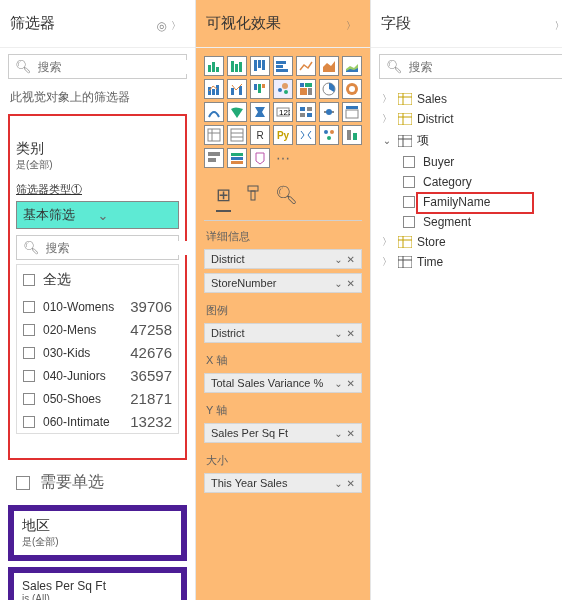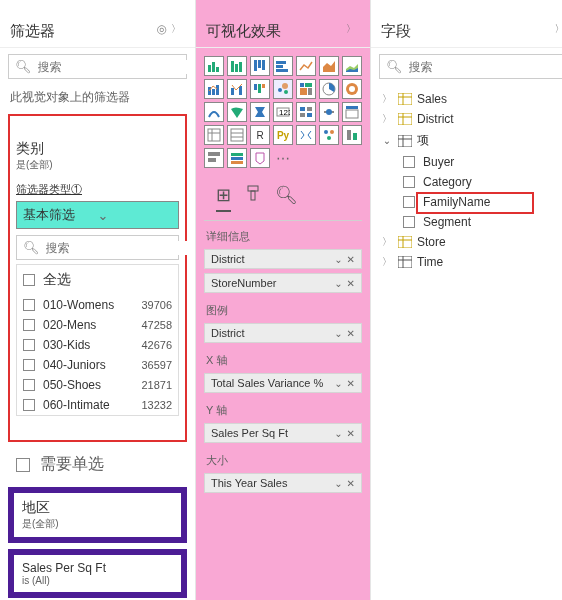--- a/index.html
+++ b/index.html
@@ -1,21 +1,21 @@
 <!DOCTYPE html>
 <html><head>
 <meta charset="utf-8">
 <style>
   * { box-sizing: border-box; margin: 0; padding: 0; font-family: "Segoe UI", sans-serif; }
   body { width: 562px; height: 600px; display: flex; background: #fff; font-size: 12px; color: #333; overflow: hidden; }
   .pane { border-right: 1px solid #e5e5e5; display: flex; flex-direction: column; }
   .filters { width: 196px; }
-  .viz { width: 180px; background: #f9a8d4; }
+  .viz { width: 180px; background: #fdba74; }
   .fields { flex: 1; }
-  .pane-header { display: flex; align-items: flex-start; padding: 6px 10px; border-bottom: 1px solid #eee; margin-top: 16px; }
+  .pane-header { display: flex; align-items: flex-end; padding: 14px 10px; border-bottom: 1px solid #eee; }
   .pane-header h2 { font-size: 15px; font-weight: 400; flex: 1; }
   .icon { display: inline-flex; align-items: center; justify-content: center; }
   .chev { color: #666; font-size: 10px; padding: 0 4px; }
   .searchbox { margin: 6px 8px; border: 1px solid #ccc; display: flex; align-items: center; padding: 4px 6px; background: #fff; }
   .searchbox input { border: none; outline: none; flex: 1; font-size: 12px; color: #4d7c0f; }
   .mag { color: #888; margin-right: 6px; font-size: 13px; }
   .scope-label { font-size: 12px; color: #606060; padding: 4px 10px 8px; }
   .filters-body { padding: 0 8px; overflow-y: auto; flex: 1; }
   .filters-body::-webkit-scrollbar { width: 6px; }
   .filters-body::-webkit-scrollbar-thumb { background: #ccc; }
@@ -28,21 +28,21 @@
   .dropdown { border: 1px solid #888; background: #5eead4; padding: 4px 6px; display: flex; align-items: center; margin-bottom: 6px; }
   .dropdown span { flex: 1; font-size: 13px; }
   .searchbox.inner { margin: 0 0 4px 0; }
   .values { border: 1px solid #ddd; background: #fff; }
   .values-scroll { max-height: 140px; overflow-y: auto; }
   .values-scroll::-webkit-scrollbar { width: 6px; }
   .values-scroll::-webkit-scrollbar-thumb { background: #ccc; }
   .vrow { display: flex; align-items: center; padding: 3px 6px; font-size: 12px; }
   .vrow .cb { width: 12px; height: 12px; border: 1px solid #888; margin-right: 8px; flex-shrink: 0; }
   .vrow .lbl { flex: 1; }
-  .vrow .cnt { color: #555; font-size: 11px; }
+  .vrow .cnt { color: #555; font-size: 15px; }
   .vrow.selectall { font-size: 14px; padding: 6px; }
   .single-row { display: flex; align-items: center; padding: 6px 8px; margin-bottom: 6px; }
   .single-row .cb { width: 14px; height: 14px; border: 1px solid #888; margin-right: 10px; }
   .single-row .txt { font-size: 16px; color: #606060; }
   
   .viz-grid { padding: 8px; display: grid; grid-template-columns: repeat(7, 20px); gap: 3px; }
   .viz-icon { width: 20px; height: 20px; border: 1px solid #888; background: #fff; display: flex; align-items: center; justify-content: center; font-size: 10px; }
   .tabs { display: flex; gap: 14px; padding: 8px 12px; border-bottom: 1px solid #d0d0d0; margin: 0 8px; }
   .tab { font-size: 18px; color: #555; }
   .tab.active { border-bottom: 2px solid #555; padding-bottom: 4px; }

